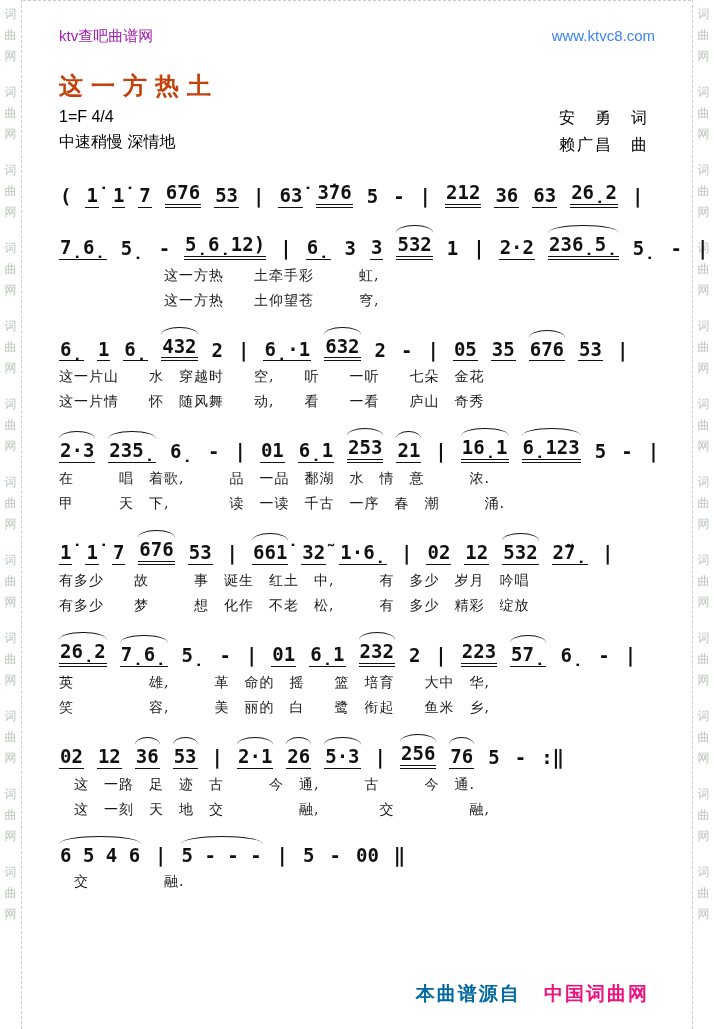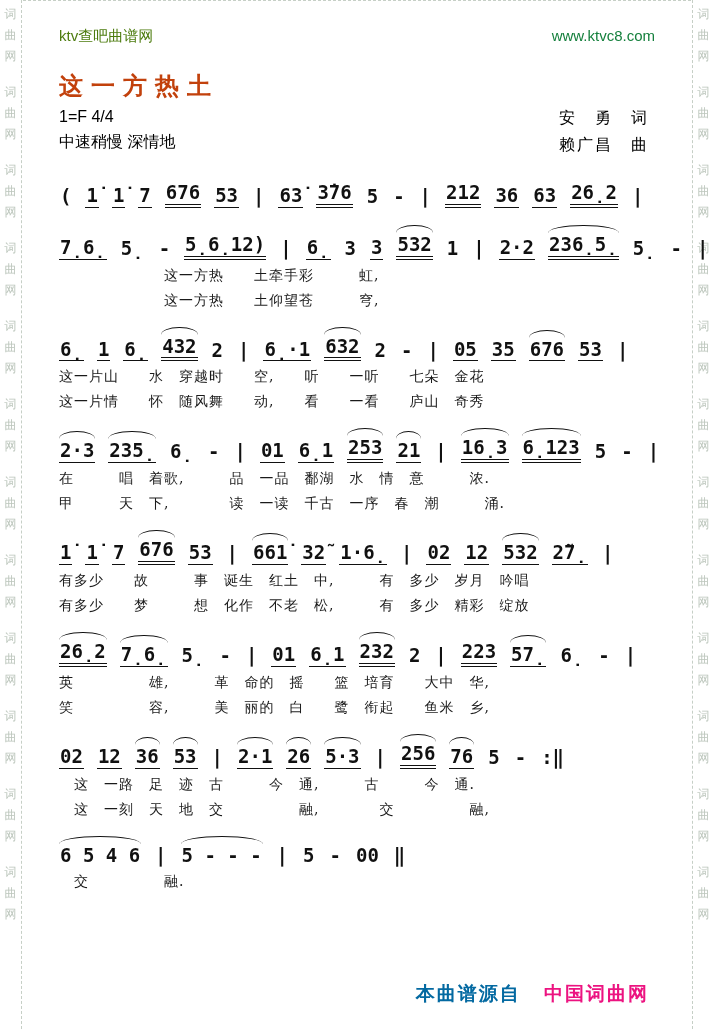--- a/index.html
+++ b/index.html
@@ -165,22 +165,22 @@
       </div>
       <div class="wm-group">
         <div>词</div>
         <div>曲</div>
         <div>网</div>
       </div>
     </div>
 
   <div class="content">
     <div class="topbar">
-      <a href="#" class="site-link" style="color: #4d7c0f;">ktv查吧曲谱网</a>
-      <a href="#" class="site-link" style="color: #15803d;">www.ktvc8.com</a>
+      <a href="#" class="site-link" style="color: #a21caf;">ktv查吧曲谱网</a>
+      <a href="#" class="site-link" style="color: #3b82f6;">www.ktvc8.com</a>
     </div>
 
     <h1 class="song-title">这一方热土</h1>
 
     <div class="meta-row">
       <div class="meta-left">
         <div>1=F 4/4</div>
         <div>中速稍慢 深情地</div>
       </div>
       <div class="meta-right">
@@ -436,21 +436,21 @@
           <span class="tok u1 s1">
             <span class="arc"></span>
             <span class="tx">21</span>
           </span>
           <span class="tok">
             <span class="arc"></span>
             <span class="tx">|</span>
           </span>
           <span class="tok u2 s1">
             <span class="arc"></span>
-            <span class="tx">16̣3</span>
+            <span class="tx">16̣1</span>
           </span>
           <span class="tok u2 s1">
             <span class="arc"></span>
             <span class="tx">6̣123</span>
           </span>
           <span class="tok">
             <span class="arc"></span>
             <span class="tx">5</span>
           </span>
           <span class="tok">

